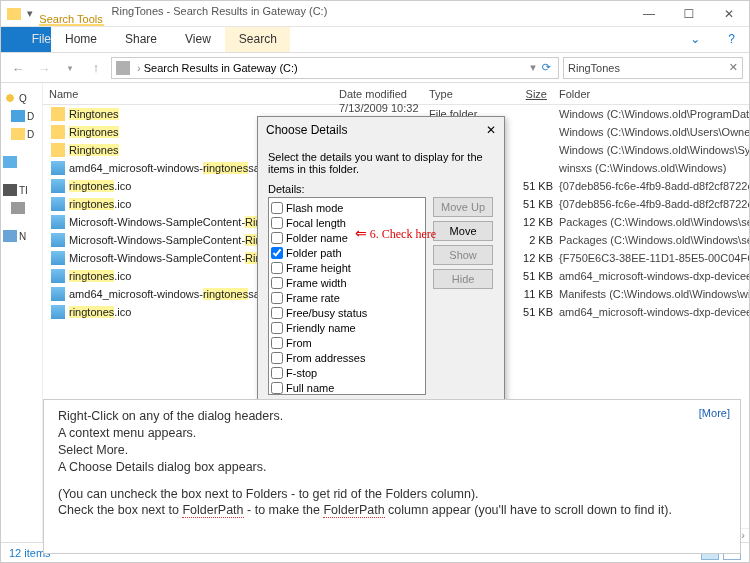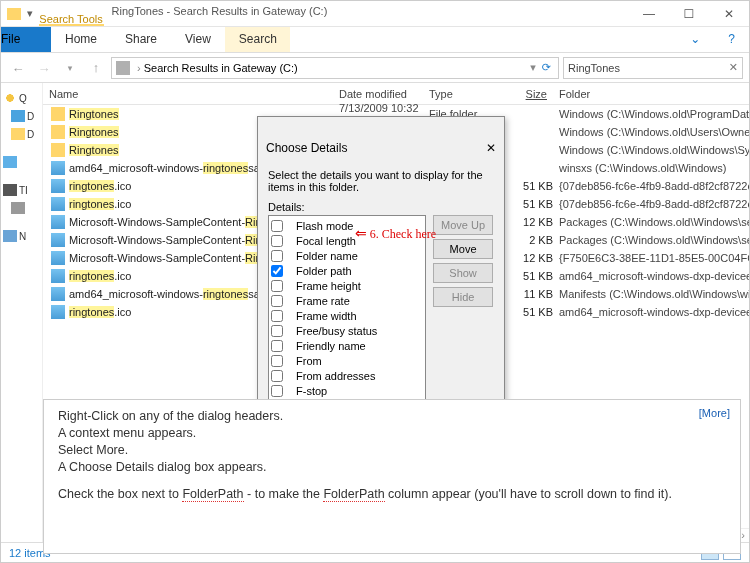--- a/index.html
+++ b/index.html
@@ -4,21 +4,21 @@
 <style>
 * { box-sizing: border-box; margin: 0; padding: 0; }
 body { font-family: "Segoe UI", Tahoma, sans-serif; font-size: 11px; background: #fff; width: 750px; height: 563px; overflow: hidden; position: relative; border: 1px solid #ccc; }
 .titlebar { height: 26px; display: flex; align-items: stretch; background: #fff; border-bottom: 1px solid #e5e5e5; }
 .titlebar .nav-icons { display: flex; align-items: center; padding: 0 6px; gap: 6px; color: #606060; }
 .titlebar .context-tab { width: 65px; text-align: center; font-size: 11px; color: #c18a00; border-bottom: 2px solid #ffd66b; padding-top: 12px; background: #fff; }
 .titlebar .title-text { flex: 1; padding: 4px 8px; color: #555; font-size: 11px; }
 .titlebar .win-ctl { display: flex; }
 .titlebar .win-ctl div { width: 40px; text-align: center; line-height: 26px; color: #555; font-size: 12px; }
 .ribbon { height: 26px; display: flex; align-items: stretch; border-bottom: 1px solid #ddd; }
-.ribbon .file-tab { background: #1979ca; color: #000000; width: 50px; text-align: left; line-height: 24px; font-size: 12px; }
+.ribbon .file-tab { background: #1979ca; color: #e5e5e5; width: 50px; text-align: right; line-height: 24px; font-size: 12px; }
 .ribbon .tab { padding: 0 14px; line-height: 24px; font-size: 12px; color: #333; }
 .ribbon .search-tab { width: 65px; text-align: center; background: #fff5d6; }
 .addrbar { height: 30px; display: flex; align-items: center; padding: 3px 6px; gap: 4px; border-bottom: 1px solid #ddd; }
 .nav-btn { width: 22px; height: 22px; border: none; background: none; color: #999; font-size: 13px; }
 .addr-box { flex: 1; border: 1px solid #ccc; height: 22px; display: flex; align-items: center; padding: 0 4px; font-size: 11px; }
 .addr-box .hdd { width: 14px; height: 14px; background: #b0b0b0; margin-right: 4px; }
 .addr-box .chev { color: #888; padding: 0 3px; }
 .search-box { width: 180px; border: 1px solid #ccc; height: 22px; display: flex; align-items: center; padding: 0 4px; font-size: 11px; color: #444; justify-content: space-between; }
 .content { display: flex; height: calc(100% - 26px - 26px - 30px - 20px); }
 .sidebar { width: 42px; border-right: 1px solid #eee; padding: 6px 2px; font-size: 10px; color: #333; }
@@ -44,26 +44,26 @@
 .rows .r .ty { width: 80px; color: #444; }
 .rows .r .sz { width: 50px; text-align: right; padding-right: 6px; }
 .rows .r .fd { flex: 1; white-space: nowrap; overflow: hidden; color: #444; }
 .statusbar { height: 20px; border-top: 1px solid #ddd; display: flex; align-items: center; padding: 0 8px; font-size: 11px; color: #1979ca; justify-content: space-between; }
 .view-icons { display: flex; gap: 4px; }
 .view-icons span { width: 18px; height: 14px; border: 1px solid #8fb5d8; display: inline-block; }
 .view-icons span.active { background: #cde6f7; }
 
 
 .dialog { position: absolute; left: 256px; top: 115px; width: 248px; background: #f0f0f0; border: 1px solid #888; box-shadow: 2px 2px 6px rgba(0,0,0,0.25); font-size: 11px; }
-.dlg-title { display: flex; justify-content: space-between; padding: 6px 8px; font-size: 12px; margin-top: 18px; }
+.dlg-title { display: flex; justify-content: space-between; padding: 6px 8px; font-size: 12px; }
 .dlg-body { padding: 8px 10px; }
 .dlg-desc { margin-bottom: 8px; color: #000; }
 .dlg-label { margin-bottom: 2px; }
 .dlg-list { border: 1px solid #888; background: #fff; height: 198px; width: 158px; overflow-y: scroll; padding: 2px; display: inline-block; vertical-align: top; }
-.dlg-list .item { display: flex; align-items: center; height: 15px; gap: 13px; }
+.dlg-list .item { display: flex; align-items: center; height: 15px; gap: 3px; }
 .dlg-list input[type=checkbox] { width: 12px; height: 12px; }
 .dlg-btns-right { display: inline-flex; flex-direction: column; gap: 4px; width: 60px; margin-left: 4px; vertical-align: top; }
 .winbtn { border: 1px solid #adadad; background: #e1e1e1; height: 20px; font-size: 11px; text-align: center; line-height: 18px; }
 .winbtn.disabled { color: #888; }
 .dlg-width { margin-top: 8px; display: flex; align-items: center; gap: 6px; }
 .dlg-width input { width: 40px; border: 1px solid #888; text-align: right; padding: 1px 2px; font-size: 11px; }
 .dlg-footer { display: flex; justify-content: flex-end; gap: 6px; padding: 8px 10px; }
 .dlg-footer .winbtn { width: 60px; }
 .winbtn.focus { box-shadow: 0 0 0 1px #0078d7 inset; }
 
@@ -292,24 +292,24 @@
             <input type="checkbox" style="">
             <span>Folder name</span>
           </div><div class="item">
             <input type="checkbox" checked="" style="">
             <span>Folder path</span>
           </div><div class="item">
             <input type="checkbox" style="">
             <span>Frame height</span>
           </div><div class="item">
             <input type="checkbox" style="">
+            <span>Frame width</span>
+          </div><div class="item">
+            <input type="checkbox" style="">
             <span>Frame rate</span>
-          </div><div class="item">
-            <input type="checkbox" style="">
-            <span>Frame width</span>
           </div><div class="item">
             <input type="checkbox" style="">
             <span>Free/busy status</span>
           </div><div class="item">
             <input type="checkbox" style="">
             <span>Friendly name</span>
           </div><div class="item">
             <input type="checkbox" style="">
             <span>From</span>
           </div><div class="item">
@@ -346,16 +346,17 @@
 </div>
 <div class="anno" style="left:296px;top:418px">7. Click Ok</div>
 
 <div class="instr-panel">
   <div class="more">[More]</div>
   <div>Right-Click on any of the dialog headers.</div>
   <div>A context menu appears.</div>
   <div>Select More.</div>
   <div>A Choose Details dialog box appears.</div>
   <div style="height:10px"></div>
+  <div>(You can uncheck the box next to Folders - to get rid of the Folders column).</div>
   <div>
     <span>Check the box next to </span><span class="uline">FolderPath</span><span> - to make the </span><span class="uline">FolderPath</span><span> column appear (you'll have to scroll down to find it).</span>
   </div>
 </div>
 
 </body></html>

